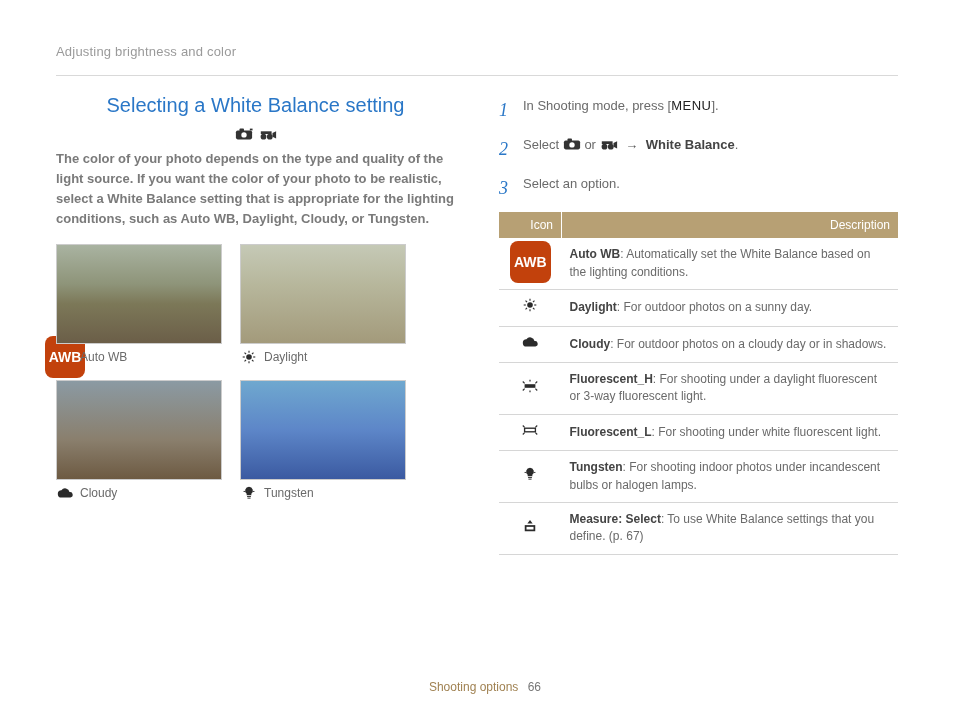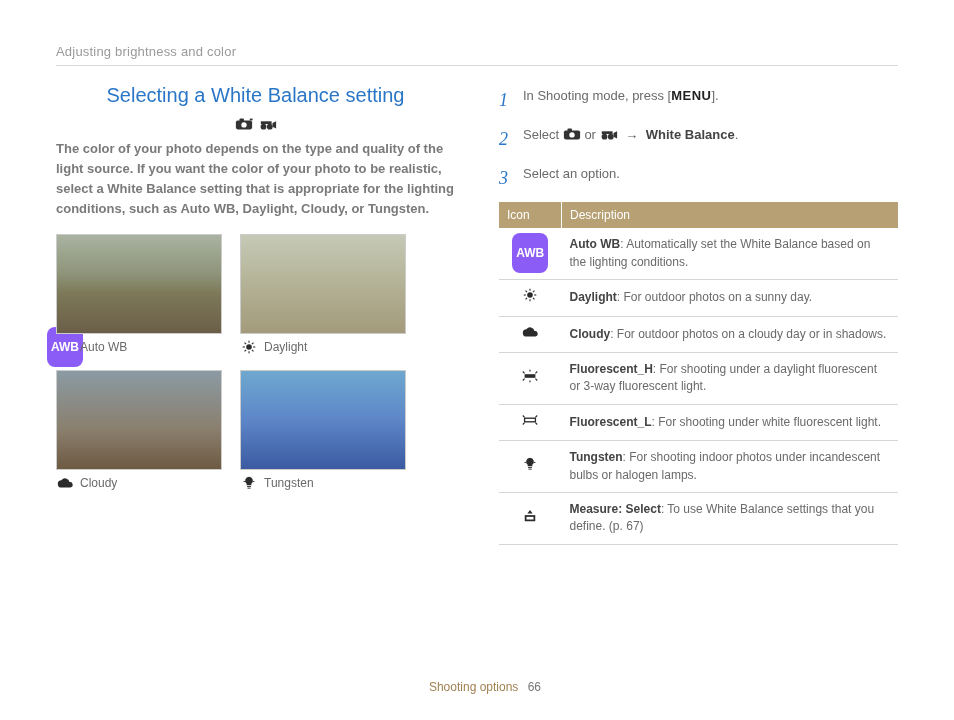--- a/index.html
+++ b/index.html
@@ -1,43 +1,43 @@
 <!DOCTYPE html>
 <html><head>
 <meta charset="utf-8">
 <style>
   html,body{margin:0;padding:0;width:954px;height:720px;background:#fff;font-family:"Helvetica Neue",Arial,sans-serif;color:#5a5a5a;font-weight:300;}
   .page{padding:44px 56px 20px 56px;position:relative;box-sizing:border-box;height:720px;}
-  .breadcrumb{font-size:13px;color:#9a9a9a;letter-spacing:.2px;margin-bottom:6px;}
+  .breadcrumb{font-size:13px;color:#9a9a9a;letter-spacing:.2px;margin-bottom:16px;}
   .hr{border:0;border-top:1px solid #d9d9d9;margin:4px 0 18px 0;}
   .cols{display:flex;gap:44px;}
   .col{flex:1;}
   h2{font-size:20px;color:#2a77c7;font-weight:400;margin:0 0 8px 0;display:flex;align-items:center;gap:10px;flex-direction:column;}
   .mode-icons{display:inline-flex;gap:6px;align-items:center;}
   p.intro{font-size:13px;color:#7a7a7a;line-height:1.55;margin:0 0 14px 0;font-weight:700;}
   .grid{display:grid;grid-template-columns:repeat(2,166px);gap:16px 18px;}
   .thumb{width:166px;}
   .ph{width:166px;height:100px;border:1px solid #ccc;box-sizing:border-box;background:#888;}
   .ph.normal{background:linear-gradient(180deg,#a9b3a1 0%,#8e9479 40%,#7c7858 60%,#6b5e48 100%);position:relative;overflow:hidden;}
   .ph.sun{background:linear-gradient(180deg,#c5c9b6 0%,#b7b79c 40%,#a39a7b 100%);}
   .ph.cloud{background:linear-gradient(180deg,#8b9aa3 0%,#8a7f6d 60%,#6d5a42 100%);}
   .ph.tung{background:linear-gradient(180deg,#6fa8cf 0%,#5d86c8 50%,#3b5aa1 100%);}
   .cap{display:flex;align-items:center;gap:6px;margin-top:6px;font-size:12px;color:#6a6a6a;}
   
   .ic{width:18px;height:14px;display:inline-flex;align-items:center;justify-content:center;}
   .ic svg{width:18px;height:14px;}
-  .auto-pill{background:#8b5cf6;color:#fff;font-size:12px;font-weight:700;border-radius:8px;padding:14px 4px;line-height:1;display:inline-block;}
+  .auto-pill{background:#c2410c;color:#fff;font-size:14px;font-weight:700;border-radius:8px;padding:14px 4px;line-height:1;display:inline-block;}
   .steps li{font-size:13px;color:#6a6a6a;line-height:1.6;margin-bottom:10px;display:flex;gap:10px;}
   .steps{list-style:none;padding:0;margin:2px 0 10px 0;}
   .num{color:#2a77c7;font-size:18px;font-style:italic;font-family:"Times New Roman",serif;min-width:14px;}
-  .menu-chip{font-weight:700;color:#222;letter-spacing:.5px;display:inline-block;}
+  .menu-chip{font-weight:400;color:#222;letter-spacing:.5px;display:inline-block;}
   .arrow{margin:0 4px;color:#555;}
   b{color:#444;font-weight:600;}
   table{border-collapse:collapse;width:100%;font-size:12px;}
-  th{background:#b7a074;color:#fff;font-weight:400;text-align:left;padding:6px 8px;}
+  th{background:#b7a074;color:#fff;font-weight:400;text-align:right;padding:6px 8px;}
   th:first-child{width:46px;border-right:1px solid #fff;}
   td{border-bottom:1px solid #d6d6d6;padding:8px 8px;vertical-align:middle;color:#6a6a6a;line-height:1.45;}
   td:first-child{text-align:center;}
   .footer{position:absolute;bottom:26px;left:8px;width:954px;text-align:center;font-size:12px;color:#a08252;}
   .footer .num-page{color:#777;margin-left:6px;}
 
   .cam-ic svg,.vid-ic svg{fill:#333;}
 </style>
 </head>
 <body>

